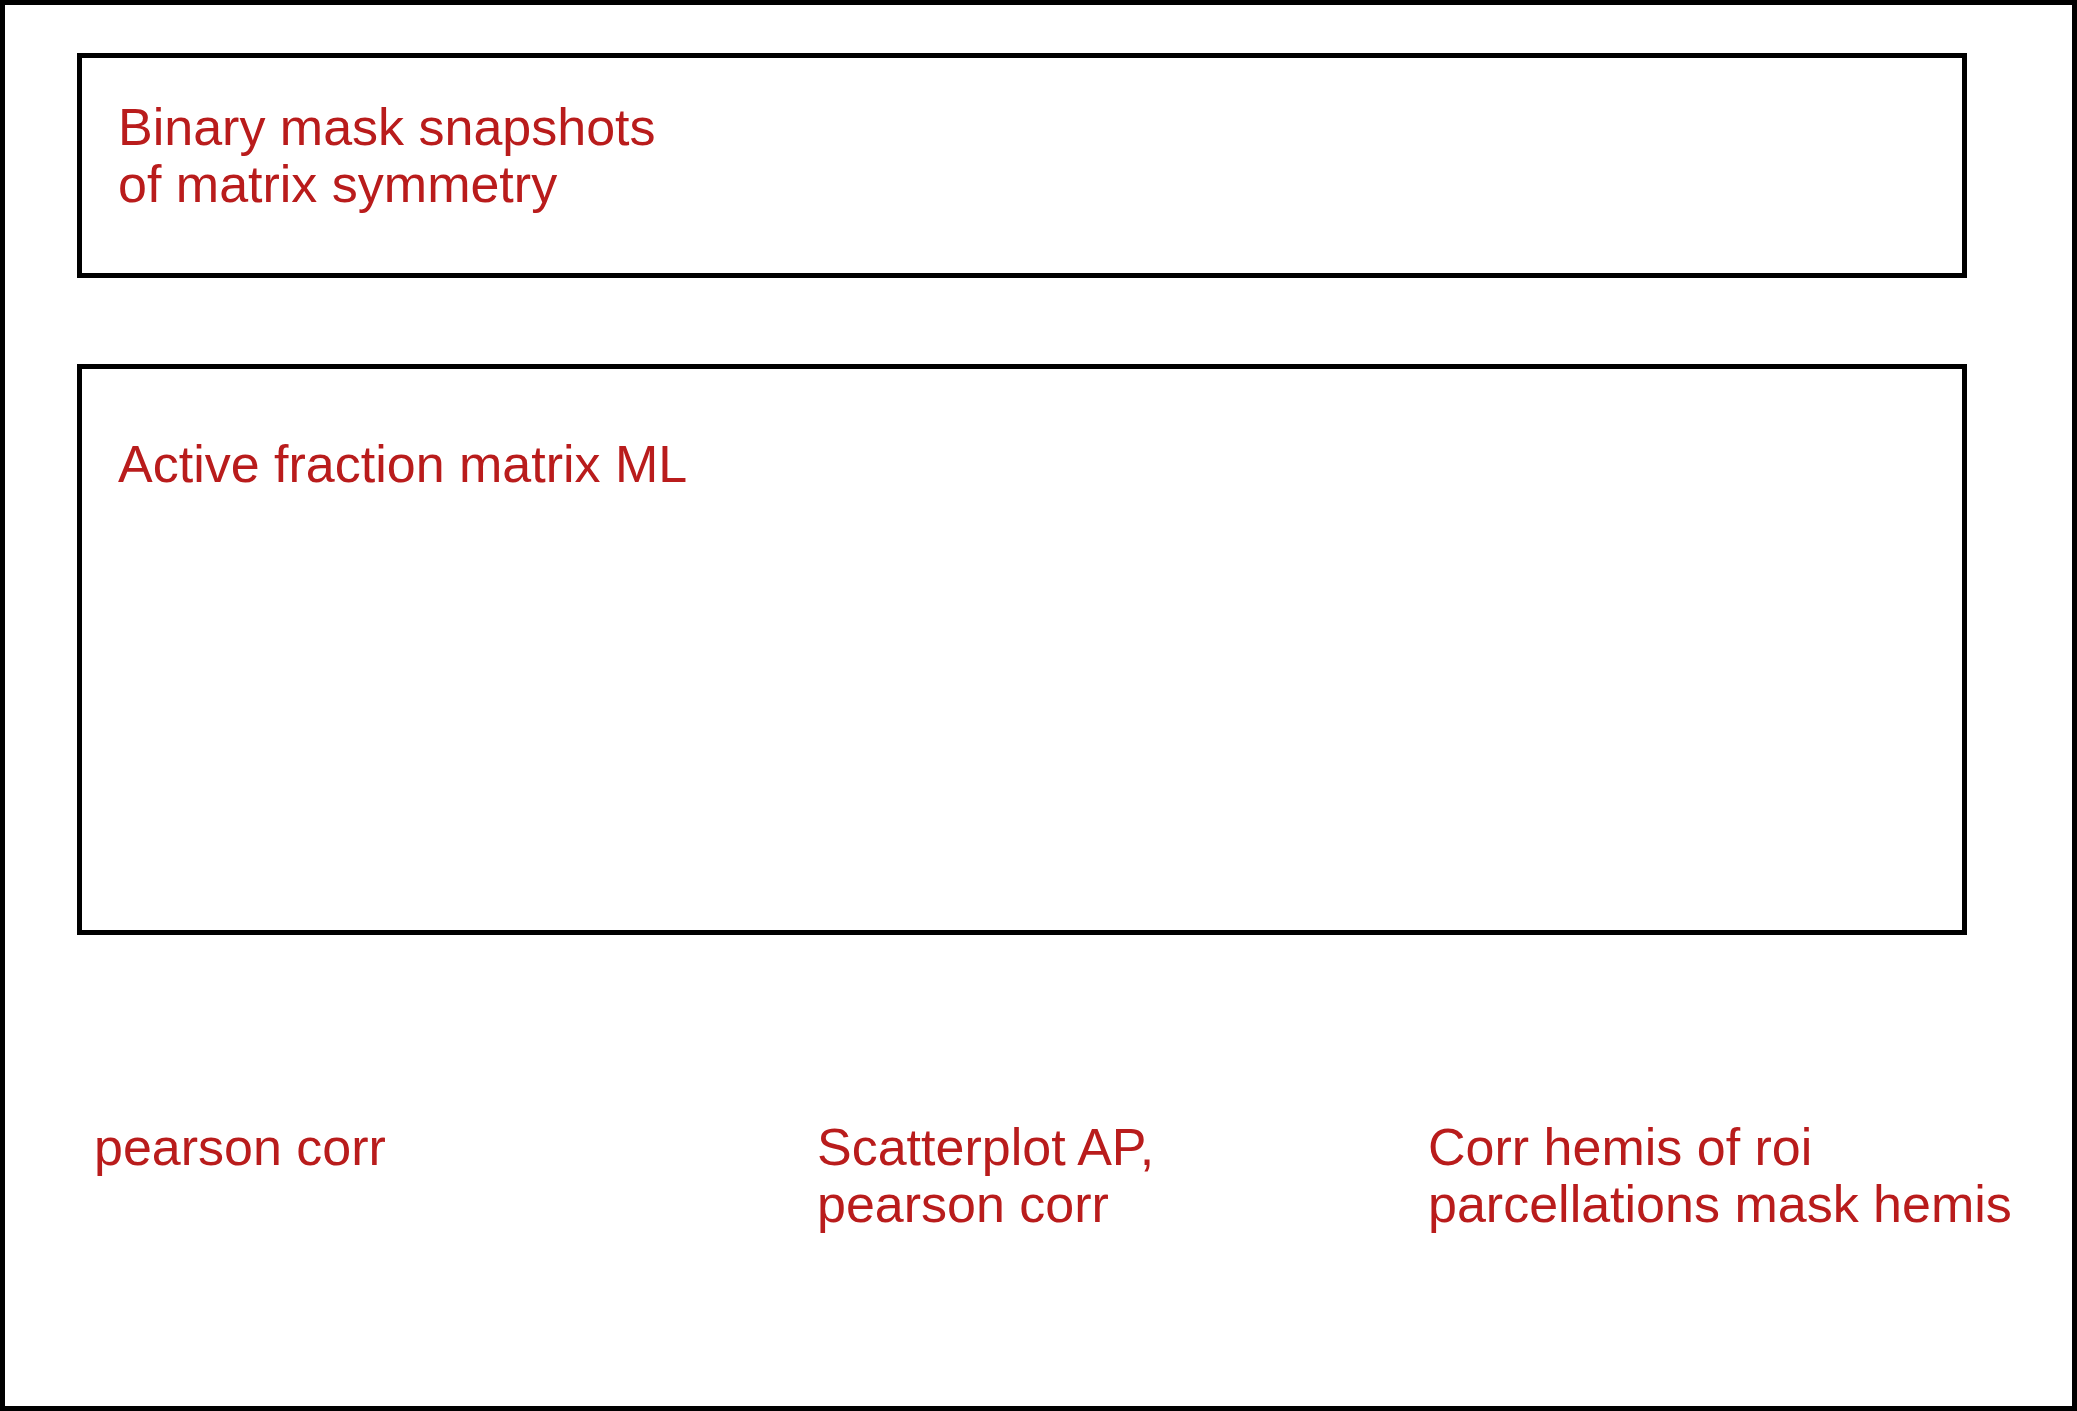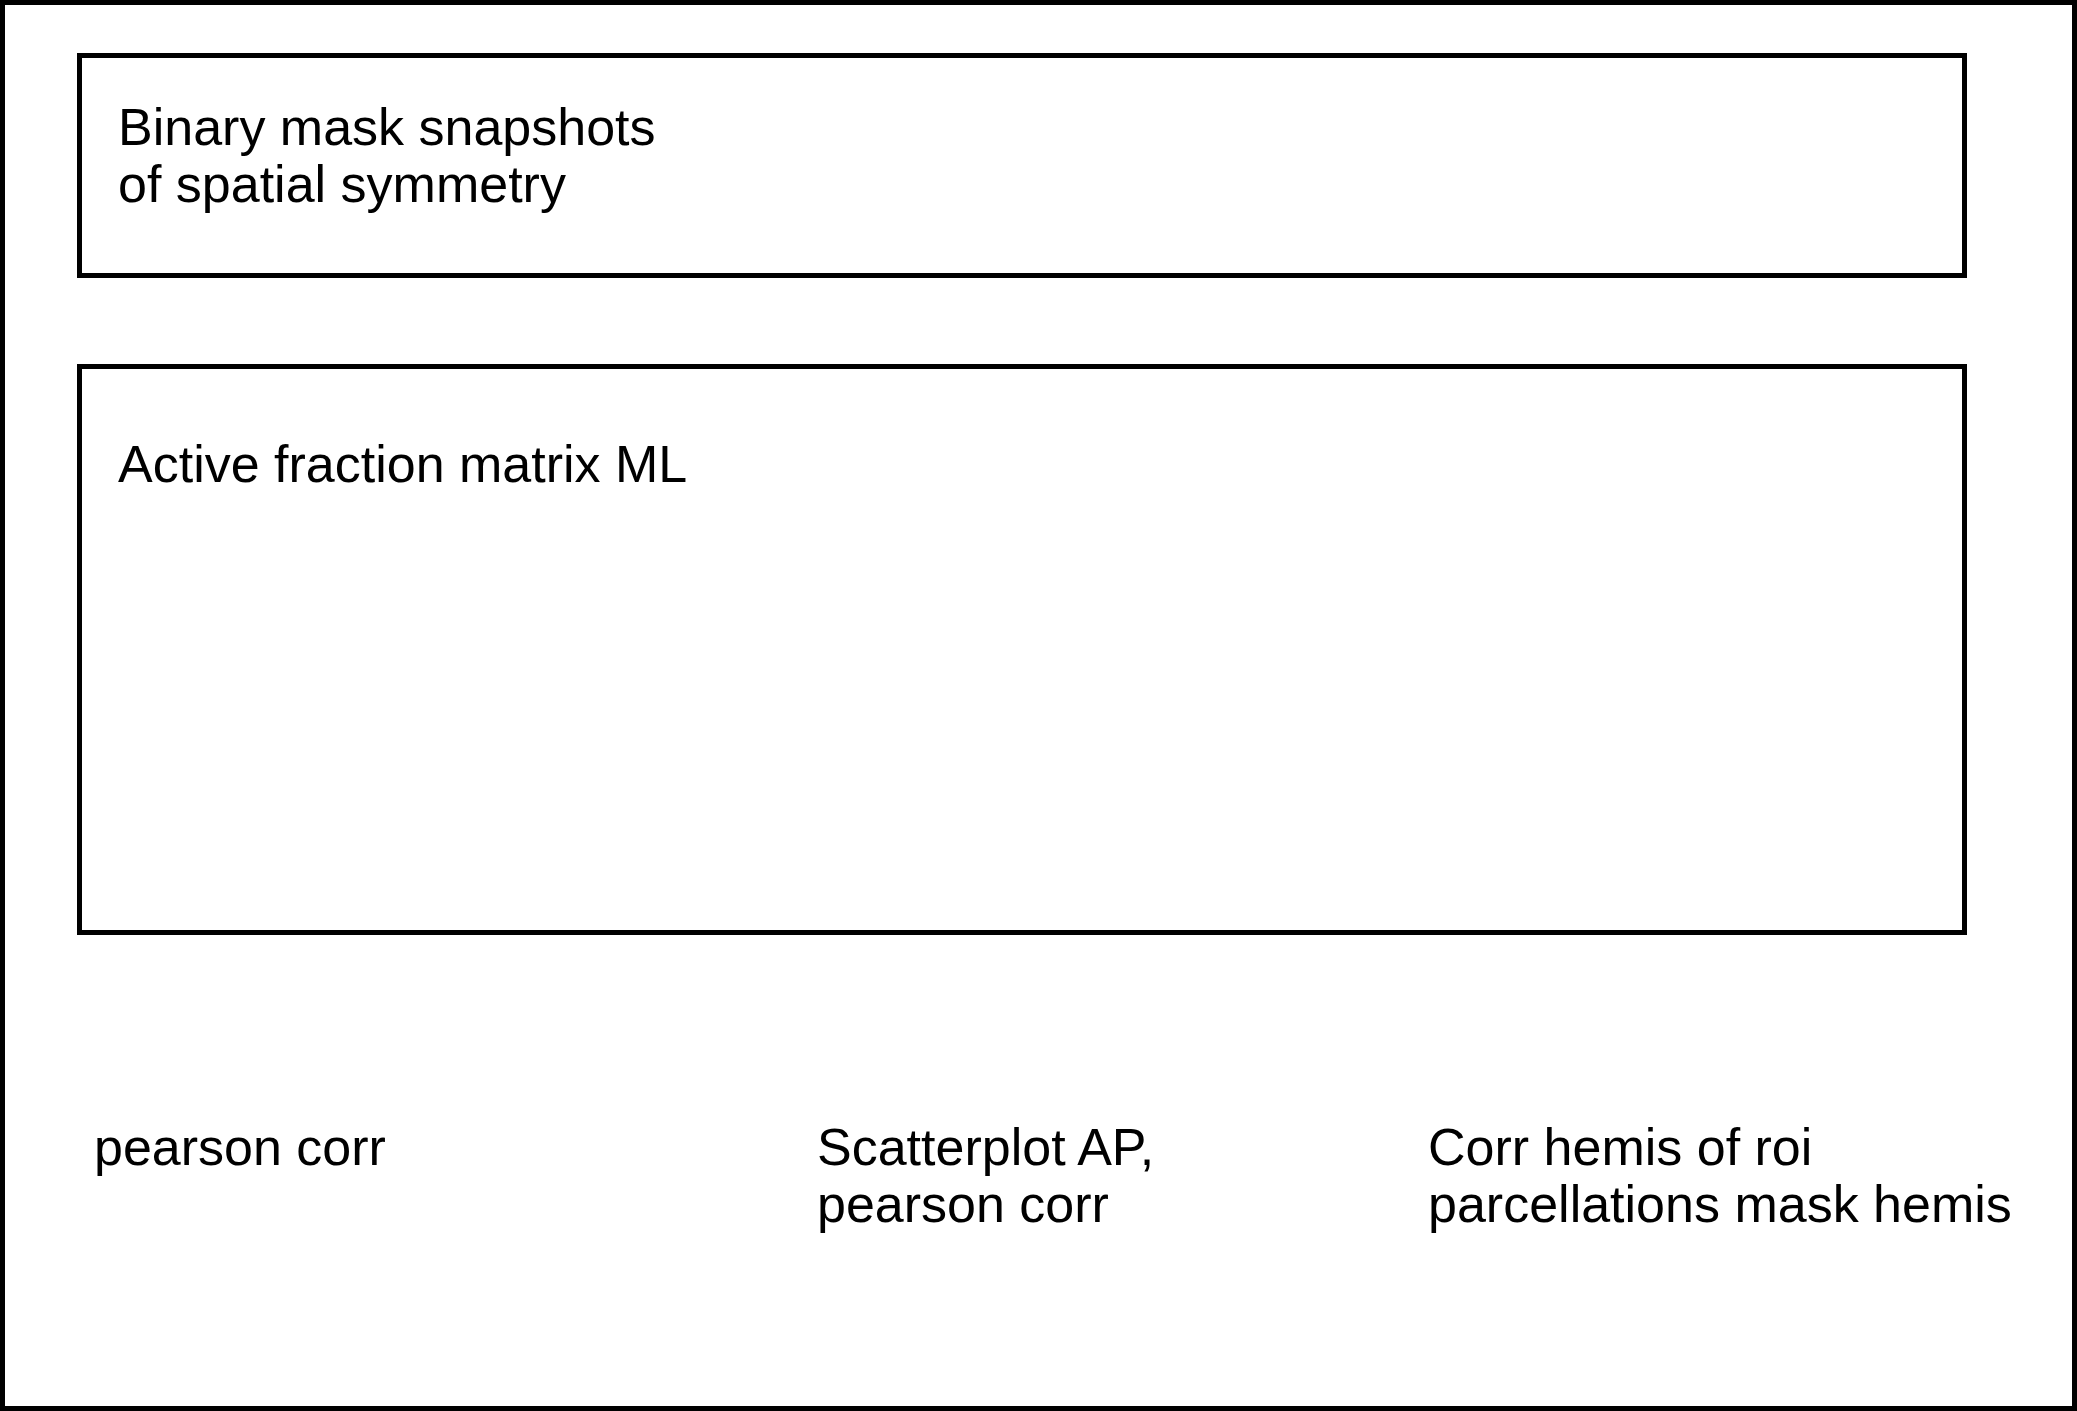--- a/index.html
+++ b/index.html
@@ -41,21 +41,21 @@
     left: 77px;
     top: 364px;
     width: 1890px;
     height: 571px;
   }
   .txt {
     position: absolute;
     font-size: 52px;
     line-height: 57px;
     white-space: nowrap;
-    color: #000000;
+    color: #b91c1c;
   }
   #binary-label      { left: 118px; top: 99px;  }
   #active-ml-label   { left: 118px; top: 436px; }
   #active-ap-label   { left: 118px; top: 561px; }
   #scatter-ml-label  { left: 94px;   top: 1119px; }
   #scatter-ap-label  { left: 817px;  top: 1119px; }
   #corr-matrix-label { left: 1428px; top: 1119px; }
 </style>
 </head>
 <body>
@@ -63,21 +63,21 @@
 <div id="canvas">
 
   <div class="frame"></div>
 
   <div id="panel-binary-mask" class="panel"></div>
 
   <div id="panel-active-traces" class="panel"></div>
 
   <div id="binary-label" class="txt">
     <div>Binary mask snapshots</div>
-    <div>of spatial symmetry</div>
+    <div>of matrix symmetry</div>
   </div>
 
   <div id="active-ml-label" class="txt">Active fraction matrix ML</div>
 
 
   <div id="scatter-ml-label" class="txt">
     <div>pearson corr</div>
   </div>
 
   <div id="scatter-ap-label" class="txt">

